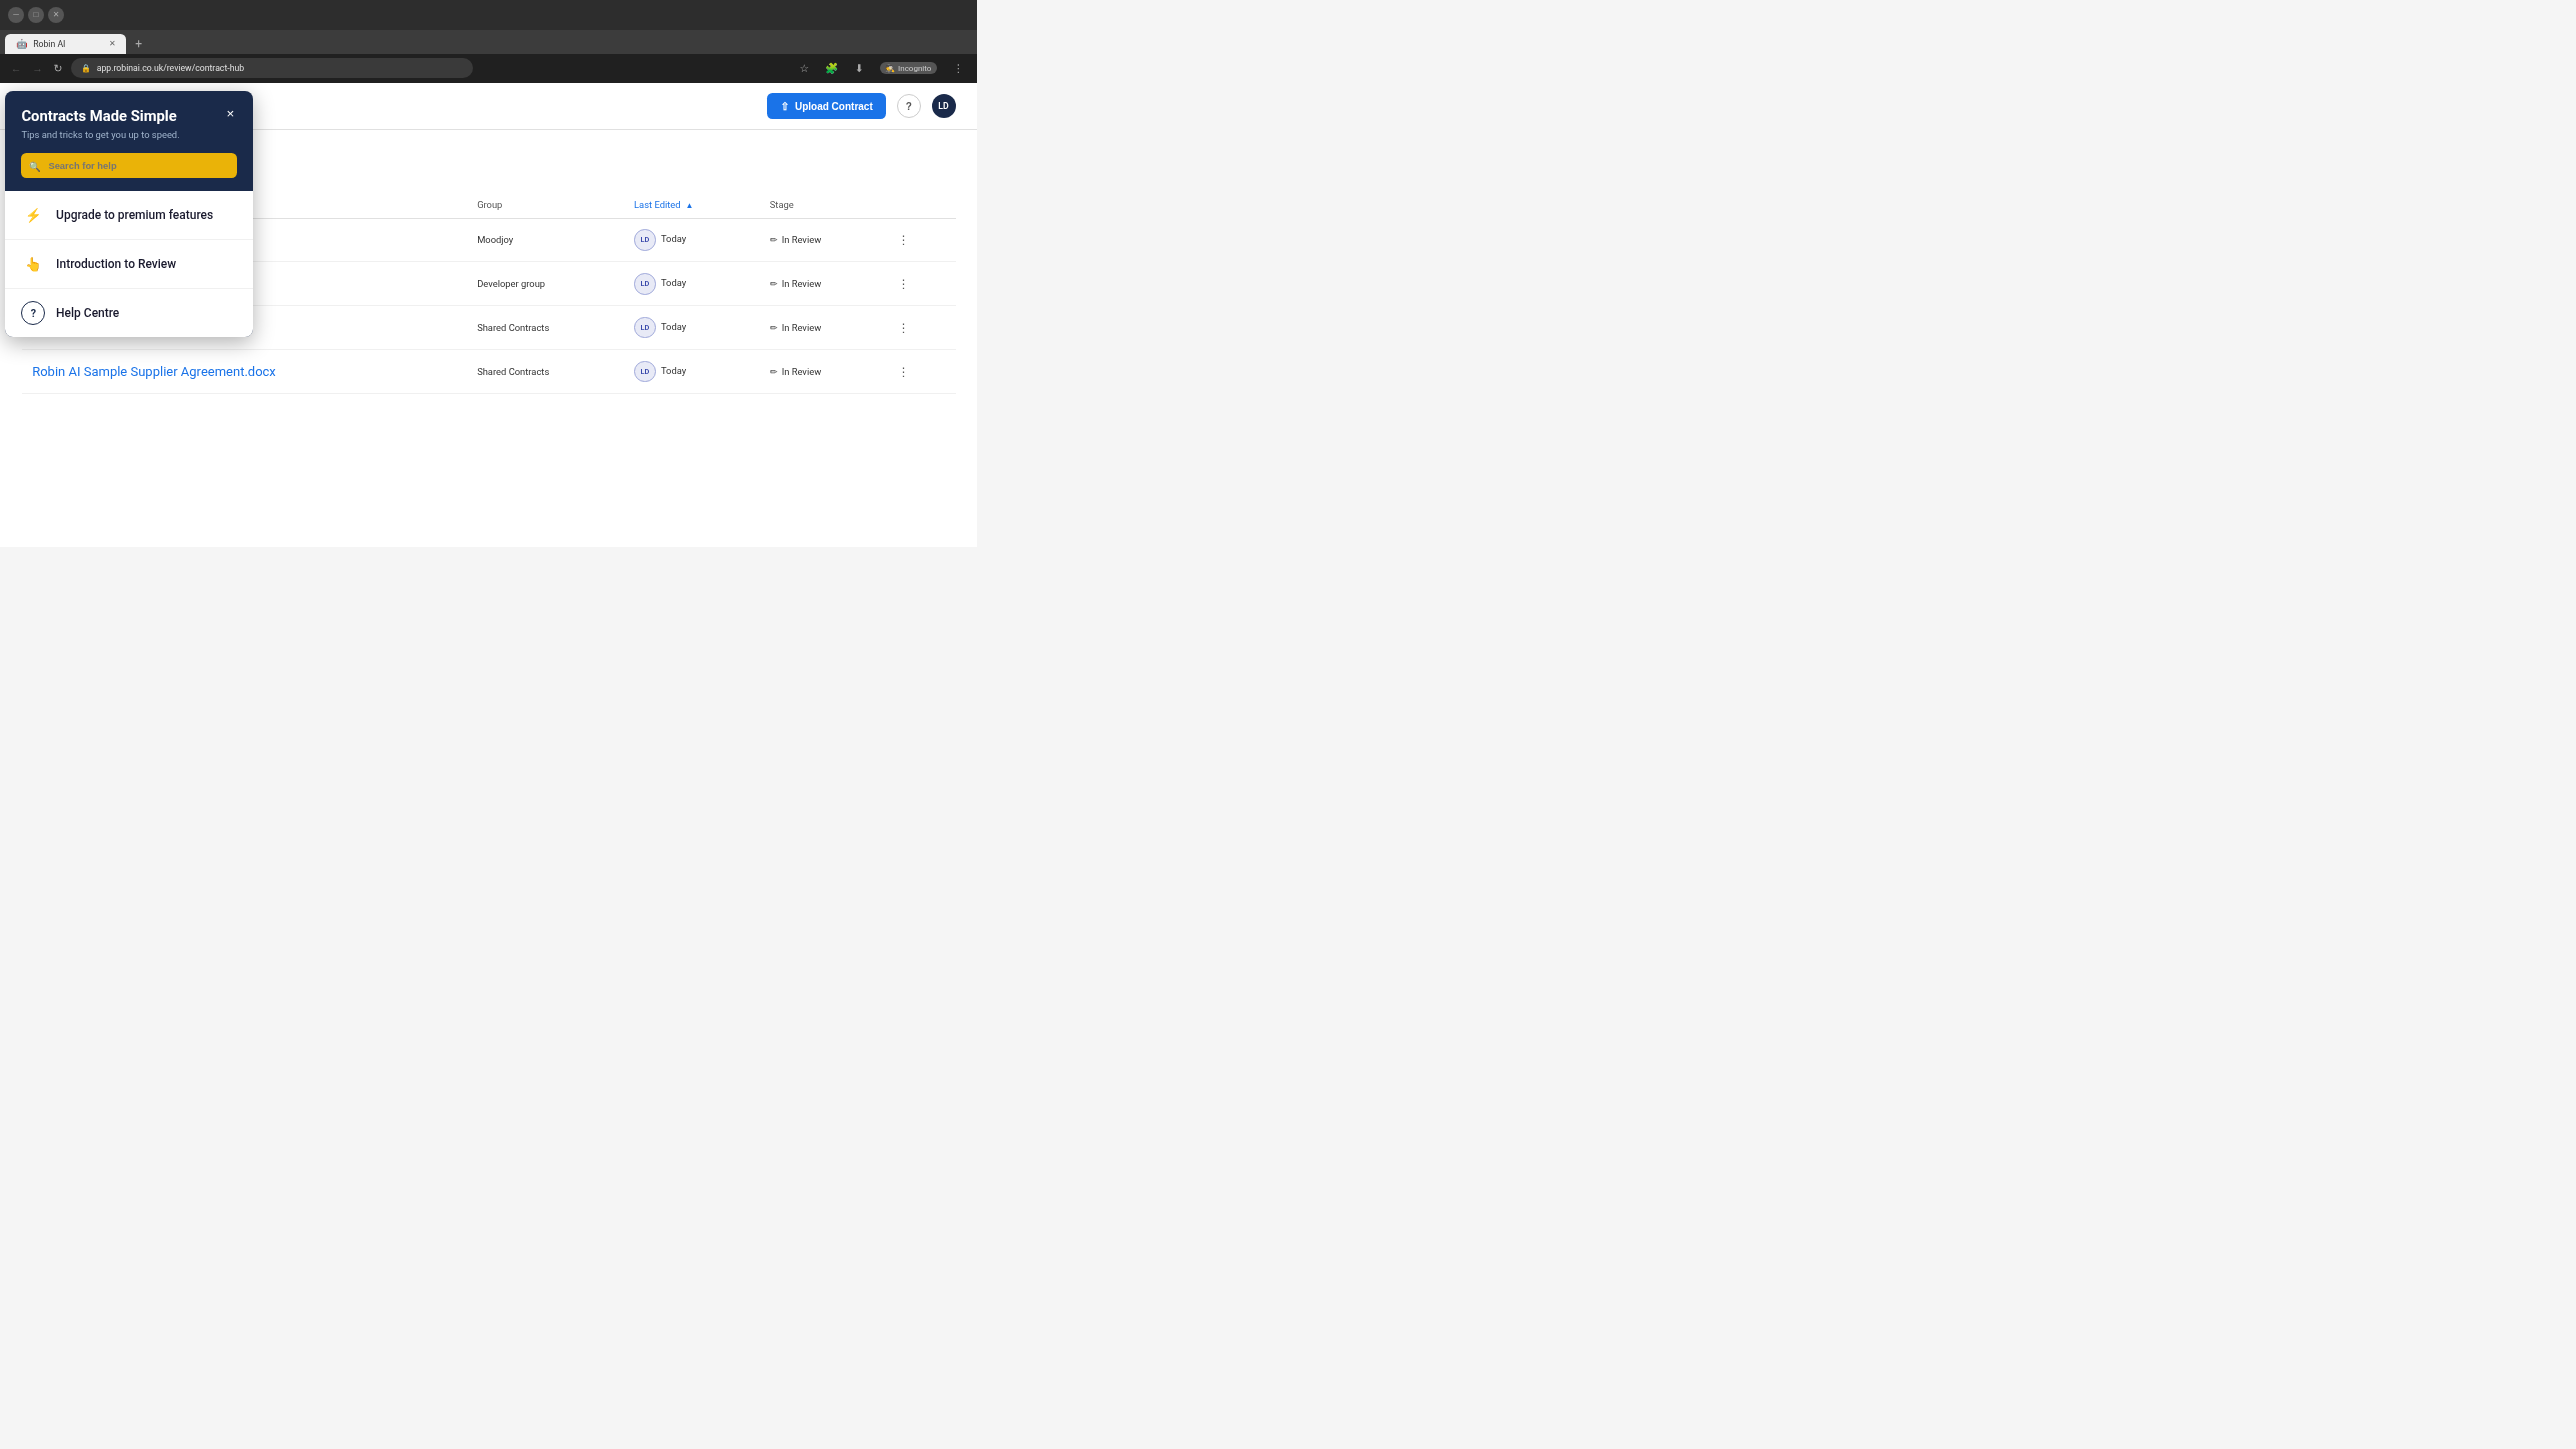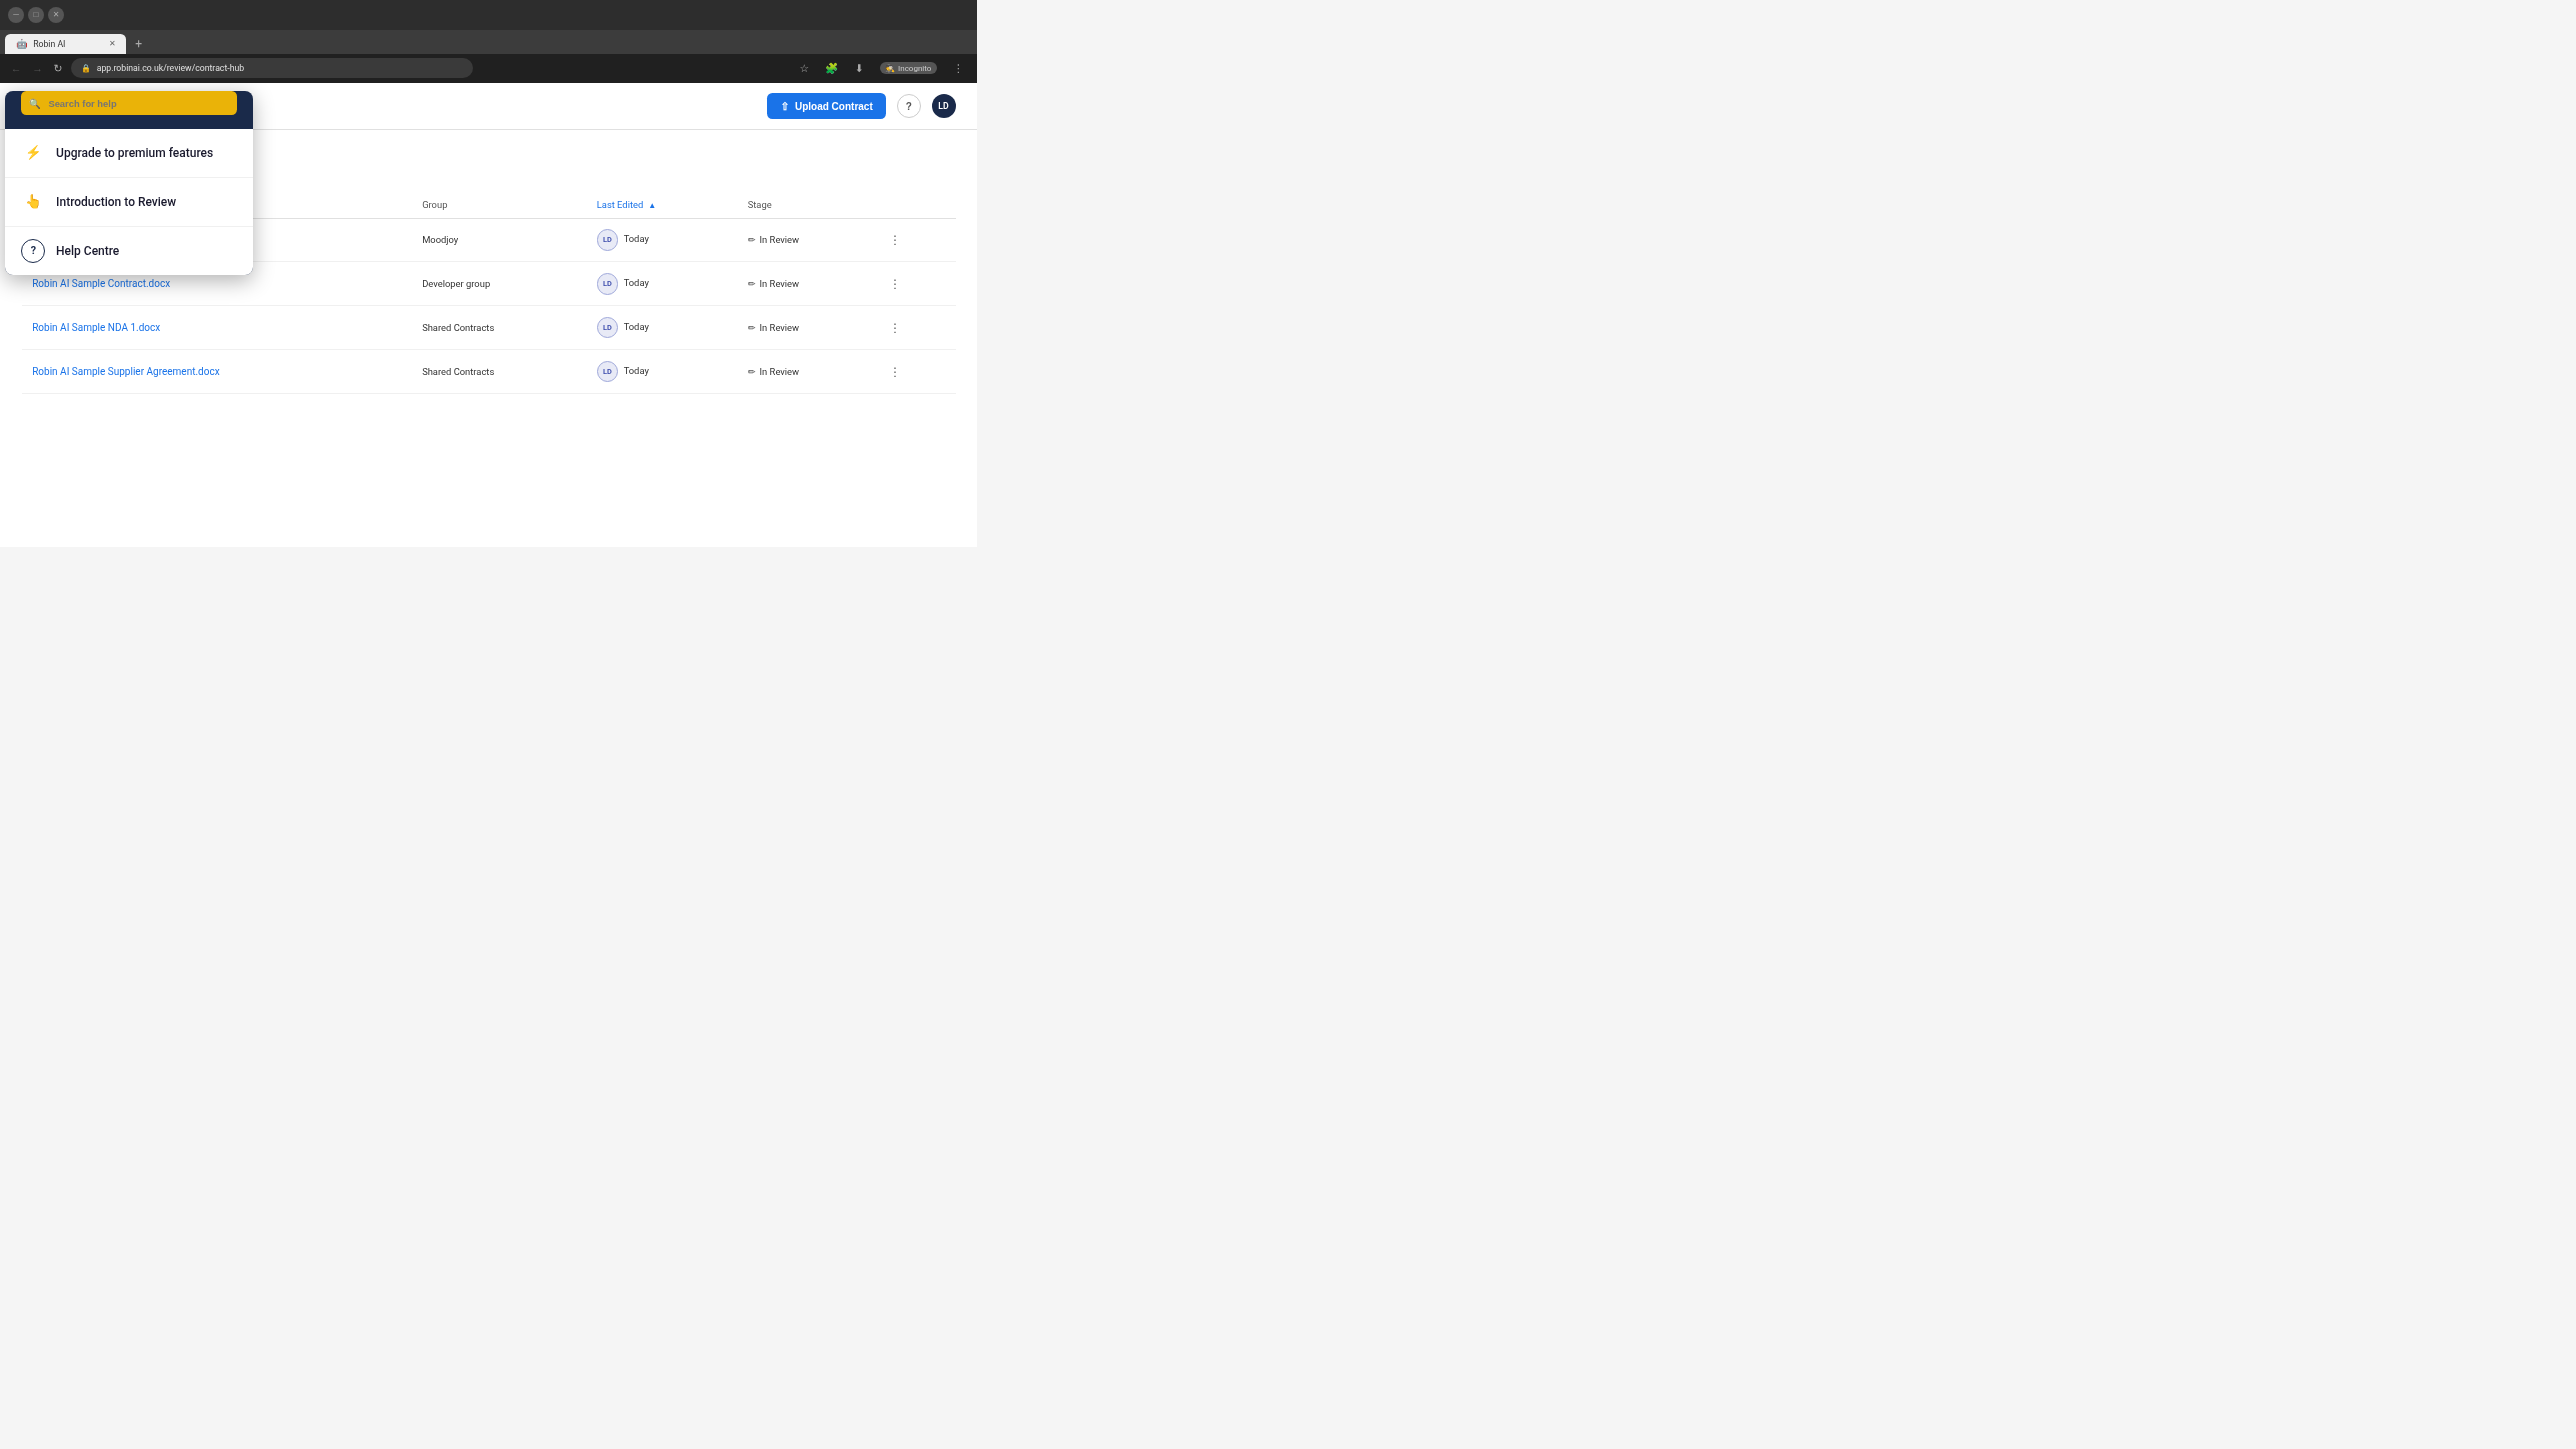--- a/index.html
+++ b/index.html
@@ -244,21 +244,21 @@
     .contracts-table td {
       padding: 10.7px;
       border-bottom: 0.7px solid #f0f0f0;
       font-size: 9.4px;
       color: #333;
       vertical-align: middle;
     }
     .contract-link {
       color: #1a73e8;
       text-decoration: none;
-      font-size: 10px;
+      font-size: 13px;
       margin-top: 42px;
     }
     .avatar-small {
       width: 21.5px;
       height: 21.5px;
       border-radius: 50%;
       background: #e8eaf6;
       border: 1.3px solid #9fa8da;
       display: inline-flex;
       align-items: center;
@@ -511,20 +511,27 @@
                 <span>In Review</span>
               </div>
             </td>
             <td><span class="row-menu">⋮</span></td>
           </tr>
         </tbody>
     </table>
   </div>
 
   <div class="help-popup">
+    <div class="help-popup-header">
+      <div class="help-popup-title">Contracts Made Simple</div>
+      <div class="help-popup-subtitle">Tips and tricks to get you up to speed.</div>
+      <button class="help-popup-close">
+        <span>×</span>
+      </button>
+    </div>
     <div class="search-wrapper">
       <div class="search-wrapper-inner">
         <span class="search-icon-inner">🔍</span>
         <input class="help-search" type="text" placeholder="Search for help" style="">
       </div>
     </div>
     <div class="help-menu" id="help-menu">
     <div class="help-menu-item">
           <span class="menu-item-icon">⚡</span>
           <span class="menu-item-label">Upgrade to premium features</span>

